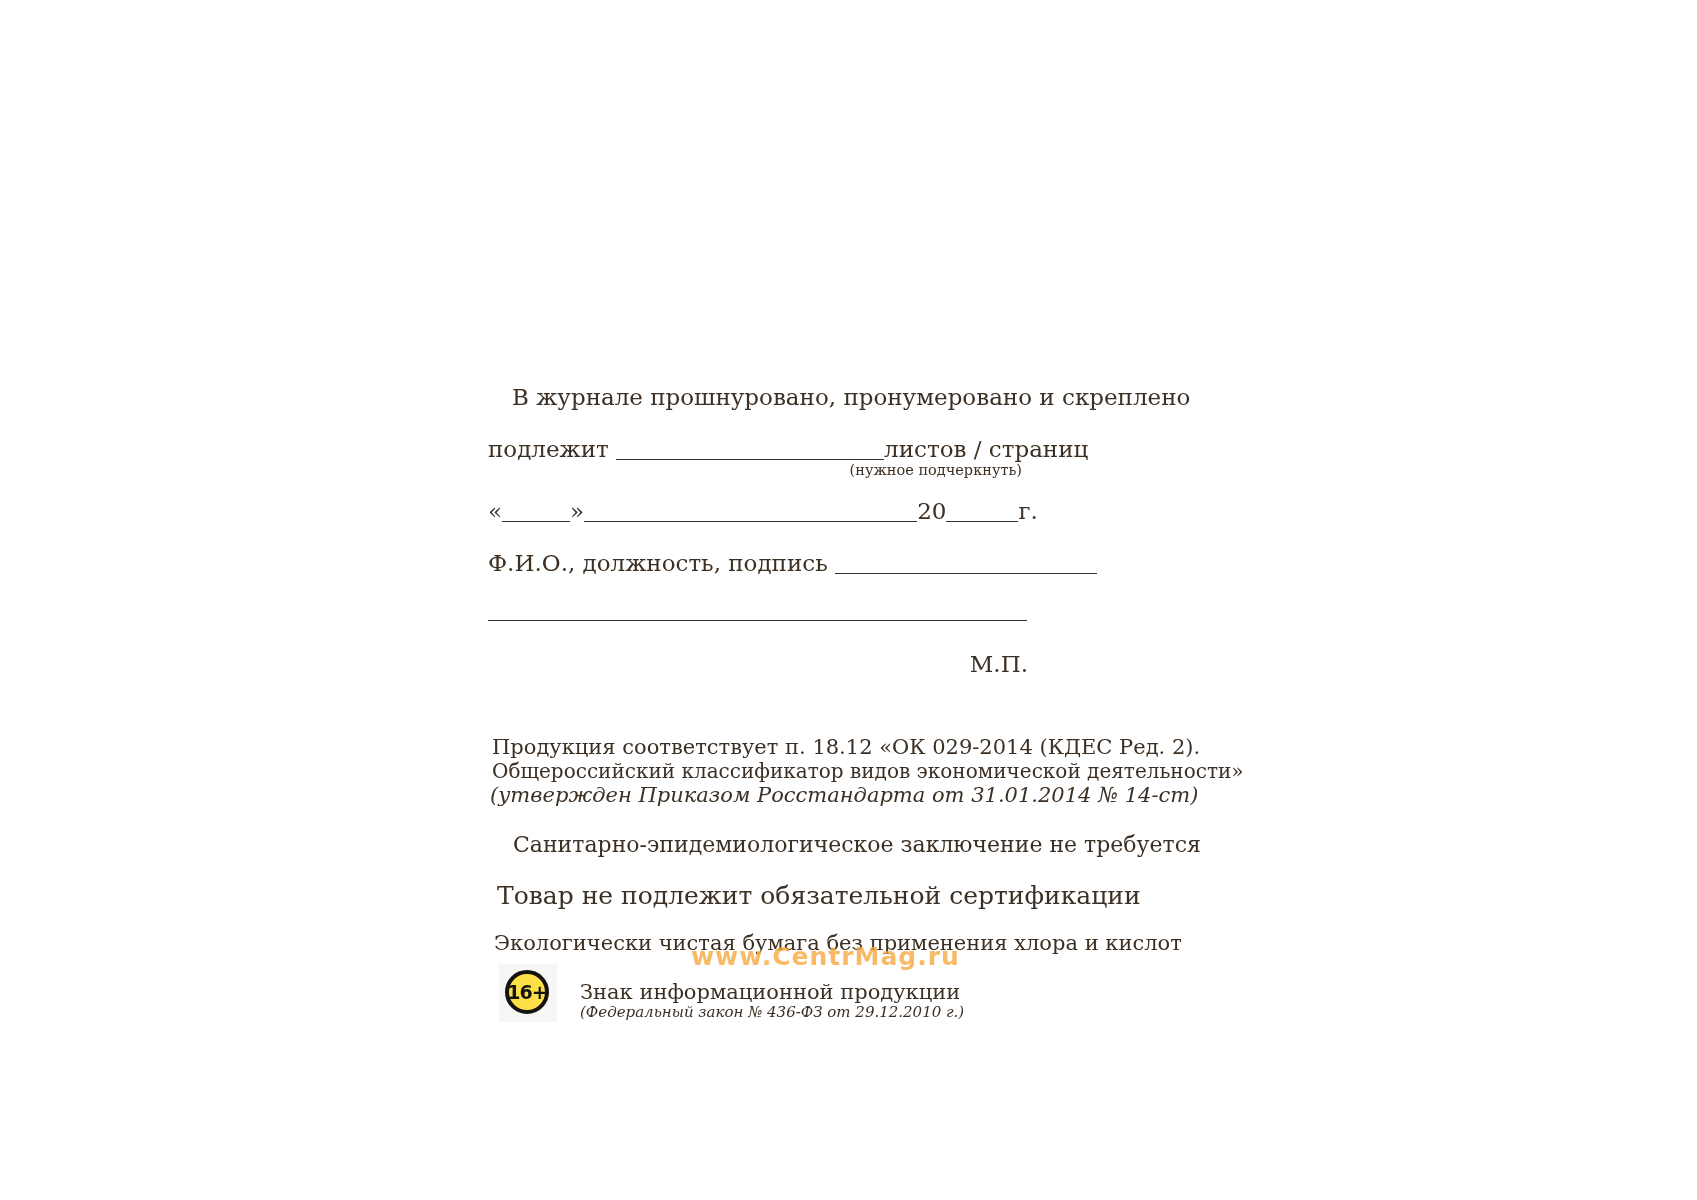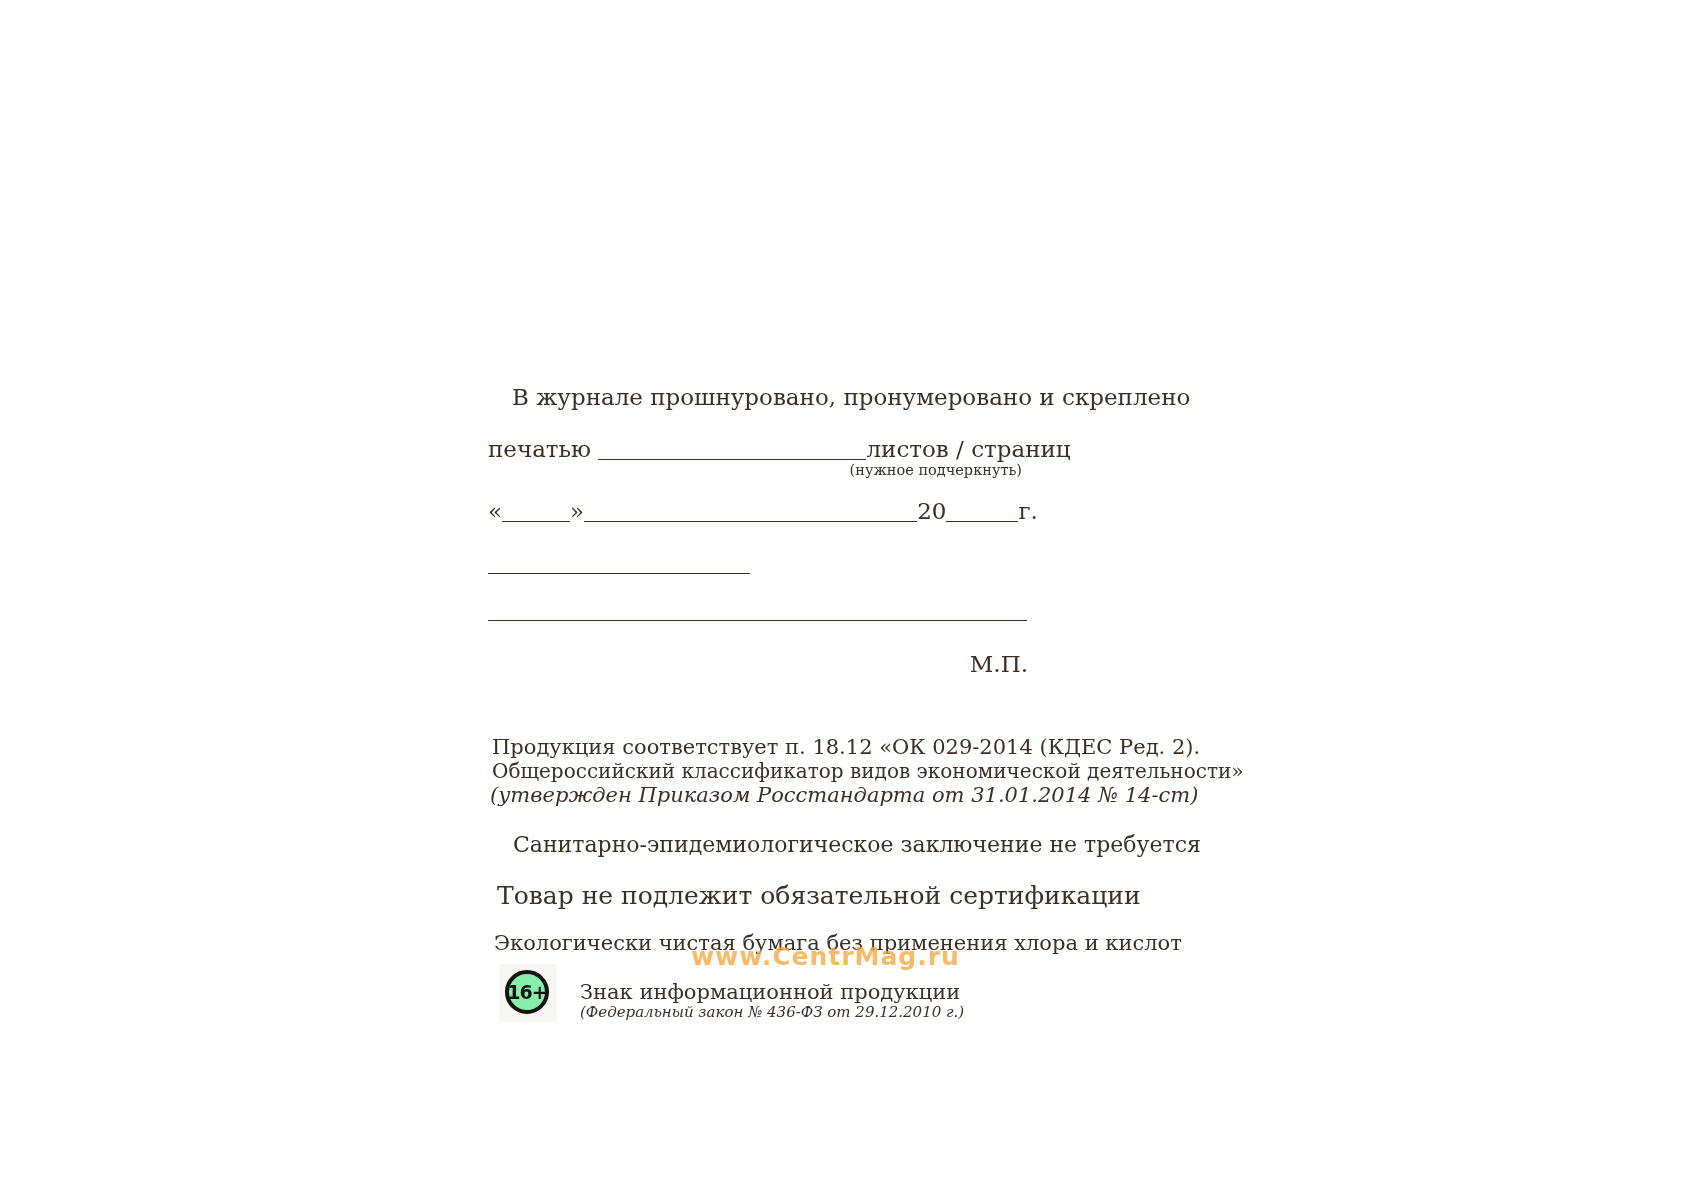--- a/index.html
+++ b/index.html
@@ -40,41 +40,42 @@
     position: absolute;
     width: 44px; height: 44px;
     border: 4px solid #161311;
     border-radius: 50%;
     display: flex; align-items: center; justify-content: center;
     font-family: "DejaVu Sans", "Liberation Sans", sans-serif;
     font-weight: 800;
     font-size: 19px;
     color: #161311;
     letter-spacing: -1px;
-    background: #86efac;
+    background: #fde047;
     box-sizing: border-box;
   }
 </style>
 </head>
 <body>
 
 <div class="abs" style="left:488px; top:384px; font-size:23px;margin-left:24px;">В журнале прошнуровано, пронумеровано и скреплено</div>
 
 <div class="abs" style="left:488px; top:436px; font-size:23px;">
-  <span>печатью</span>
+  <span>подлежит</span>
   <span class="blank" style="width:268px;"></span><span>листов / страниц</span>
 </div>
 
 <div class="abs right" style="left:488px; top:462px; width:534px; font-size:14.5px;">(нужное подчеркнуть)</div>
 
 <div class="abs" style="left:488px; top:498px; font-size:23px;text-align:center;">
   <span>«</span><span class="blank" style="width:68px;"></span><span>»</span><span class="blank" style="width:333px;"></span><span>20</span><span class="blank" style="width:72px;"></span><span>г.</span>
 </div>
 
 <div class="abs" style="left:488px; top:550px; font-size:23px;">
+  <span>Ф.И.О., должность, подпись</span>
   <span class="blank" style="width:262px;"></span>
 </div>
 
 <div class="rule-line" style="left:488px; top:600px; width:539px; height:20px;"></div>
 
 <div class="abs right" style="left:488px; top:651px; width:540px; font-size:23px;">М.П.</div>
 
 <div class="abs" style="left:492px; top:735px; font-size:21px;">Продукция соответствует п. 18.12 «ОК 029-2014 (КДЕС Ред. 2).</div>
 <div class="abs" style="left:492px; top:760px; font-size:20px;">Общероссийский классификатор видов экономической деятельности»</div>
 <div class="abs italic" style="left:490px; top:783px; font-size:21px;">(утвержден Приказом Росстандарта от 31.01.2014 № 14-ст)</div>

